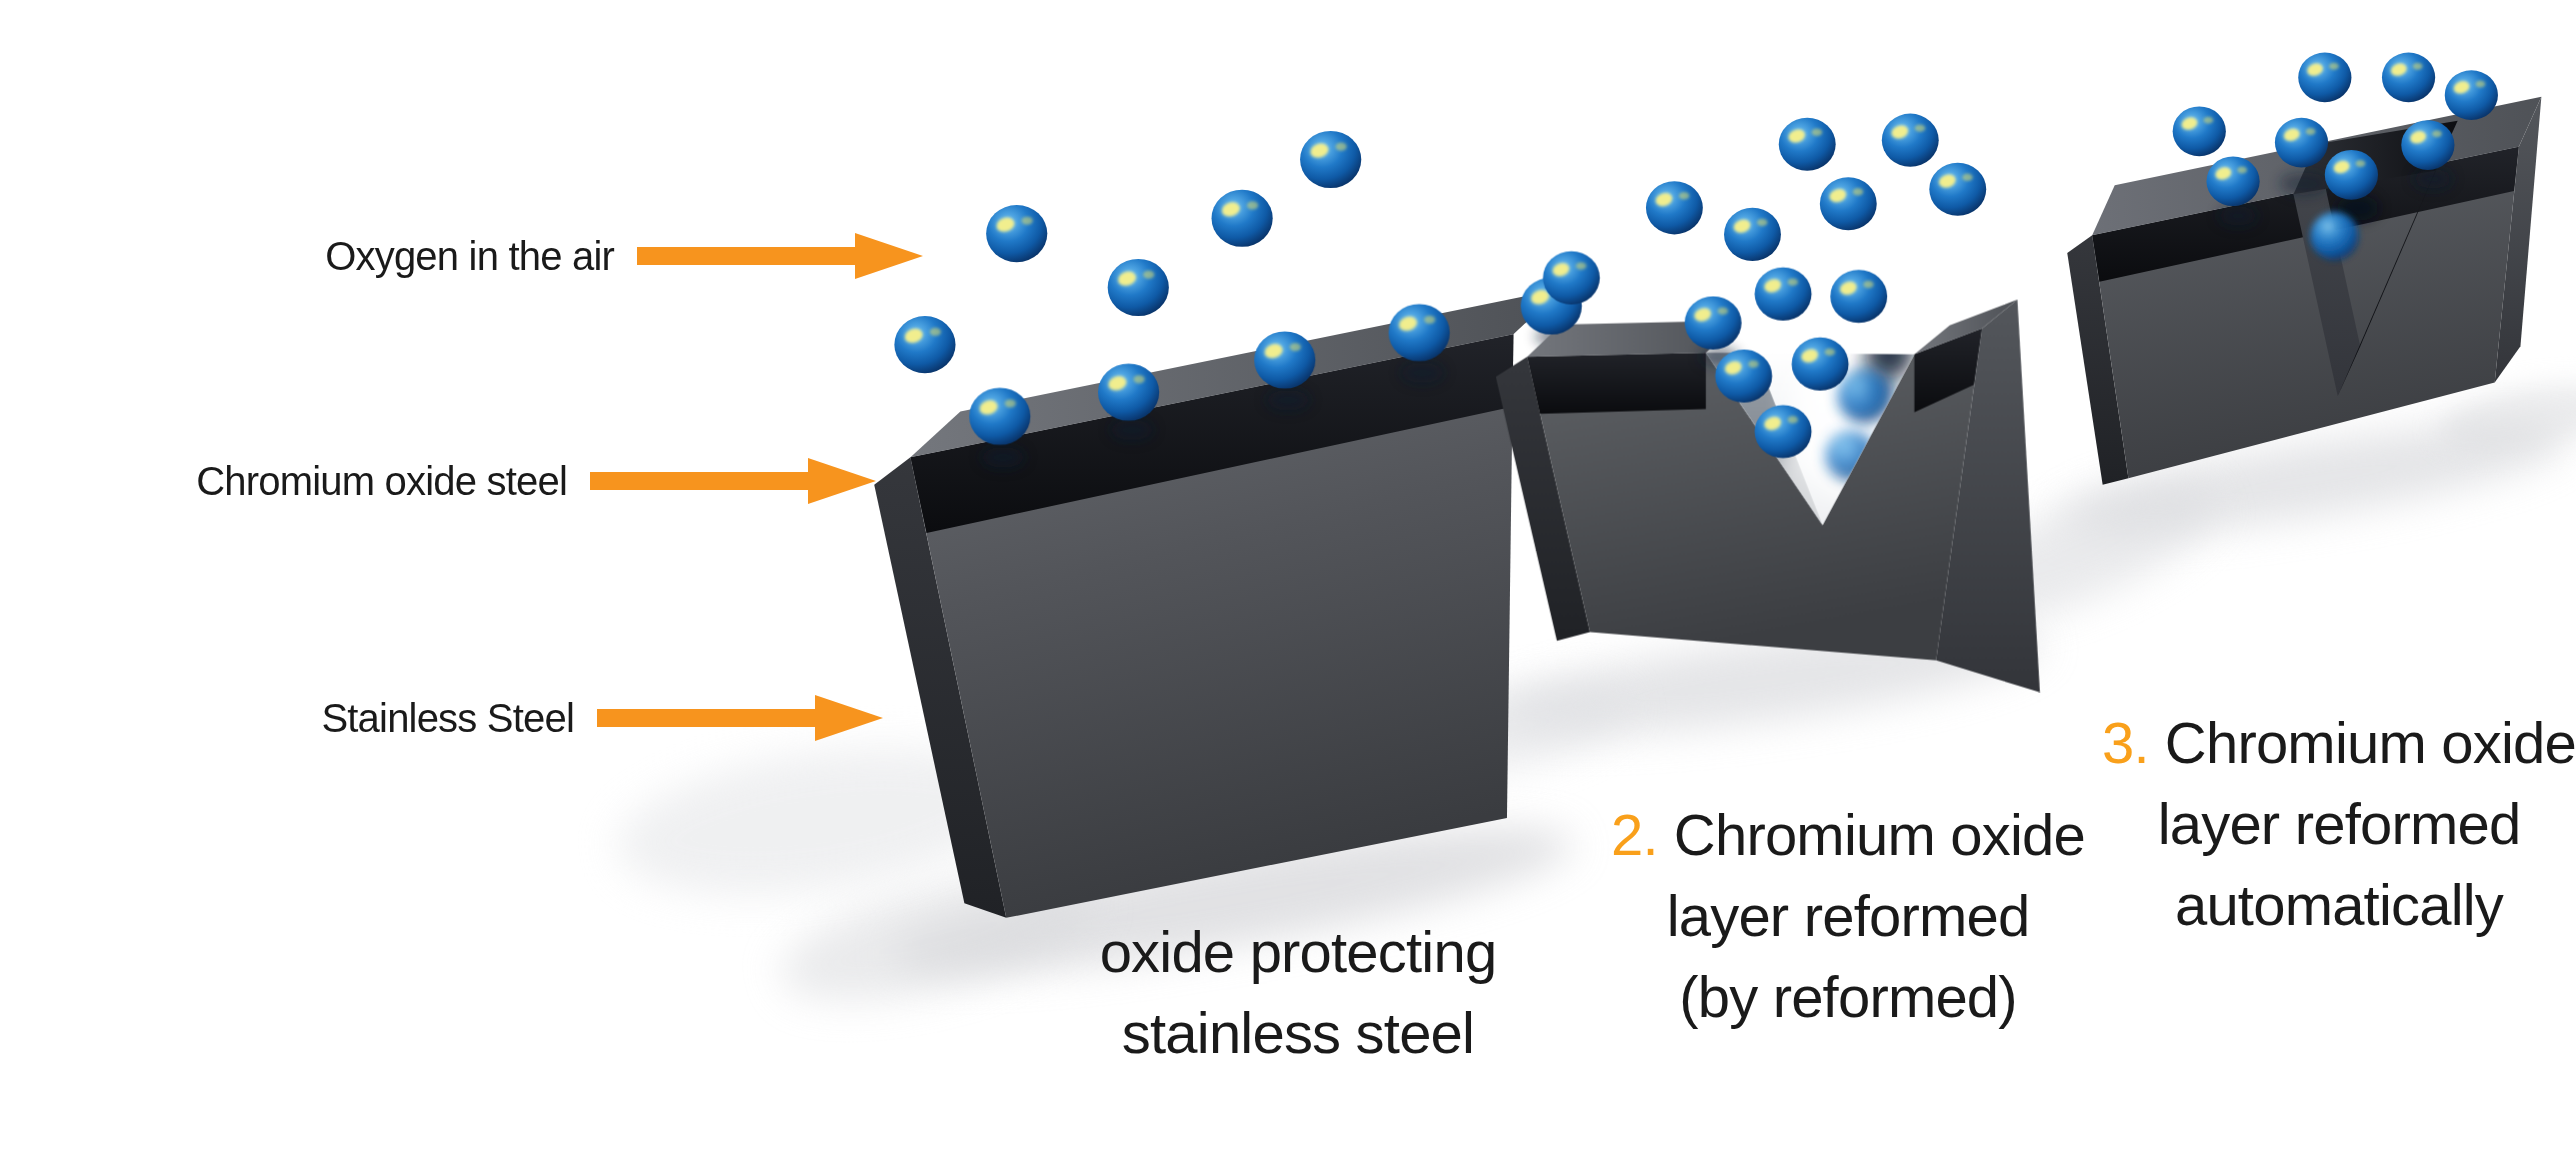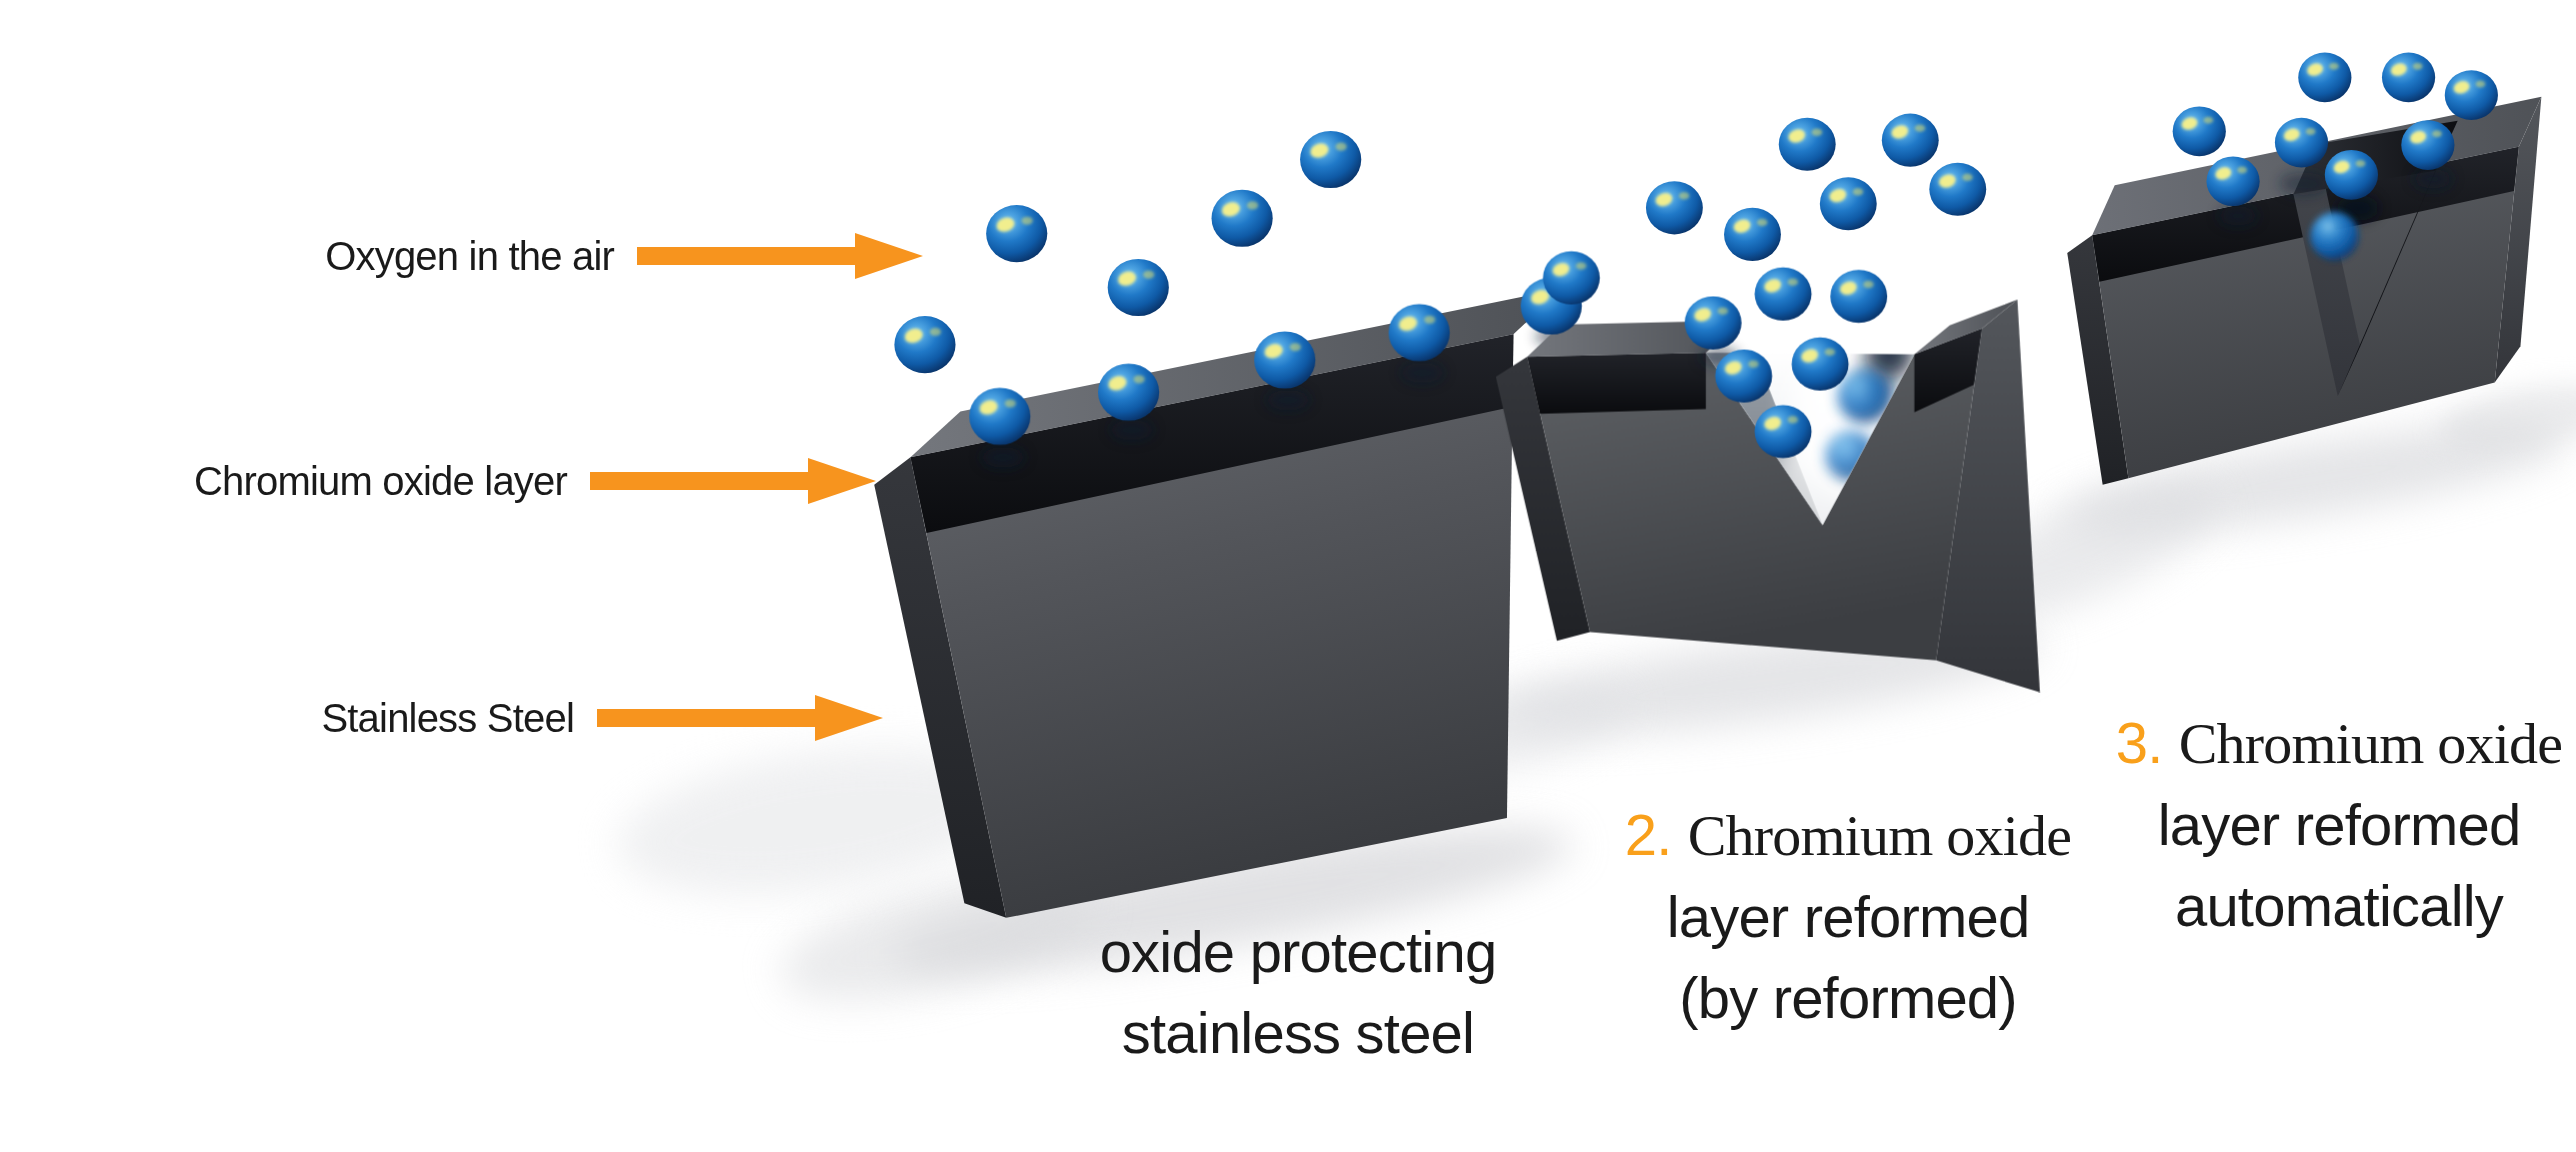--- a/index.html
+++ b/index.html
@@ -12,21 +12,21 @@
               text-align:right;white-space:nowrap;color:#1a1a1a;}
   .arrow{position:relative;width:286px;height:47px;margin-left:22.5px;flex:none;}
   .arrow .shaft{position:absolute;left:0;top:14.5px;width:219px;height:17.7px;background:#f7941e;}
   .arrow .head{position:absolute;right:0;top:0;width:0;height:0;
                border-top:23px solid transparent;border-bottom:23px solid transparent;
                border-left:68px solid #f7941e;}
   
   .caption{position:absolute;width:612px;text-align:center;font-size:58px;line-height:81px;
            letter-spacing:-0.8px;color:#1a1a1a;}
   .cap-num{color:#f9a01b;}
-  .cap-rest{margin-left:16px;font-family:Liberation Serif, serif;}
+  .cap-rest{margin-left:16px;}
   .cap-line{white-space:nowrap;}
 </style>
 </head>
 <body>
 
 <div class="canvas">
 
   <svg class="illu" width="2576" height="1153" viewBox="0 0 3200 1432">
     <defs>
       <linearGradient id="gTop1" x1="0" y1="0" x2="1" y2="0">
@@ -225,21 +225,21 @@
   </svg>
 
   <div class="label-row" style="left:195px;top:228px;">
     <span class="label-text" style="width:419px;">Oxygen in the air</span>
     <span class="arrow">
         <span class="shaft"></span>
         <span class="head"></span>
       </span>
   </div>
   <div class="label-row" style="left:68px;top:453px;">
-    <span class="label-text" style="width:499px;">Chromium oxide layer</span>
+    <span class="label-text" style="width:499px;">Chromium oxide steel</span>
     <span class="arrow">
         <span class="shaft"></span>
         <span class="head"></span>
       </span>
   </div>
   <div class="label-row" style="left:155px;top:690px;">
     <span class="label-text" style="width:419px;">Stainless Steel</span>
     <span class="arrow">
         <span class="shaft"></span>
         <span class="head"></span>

